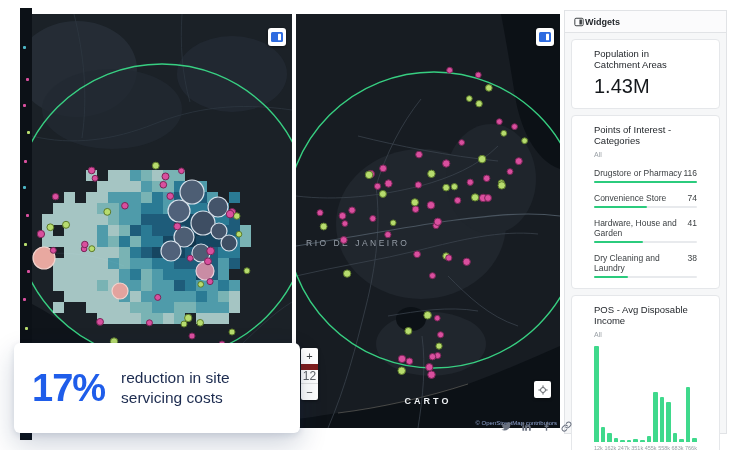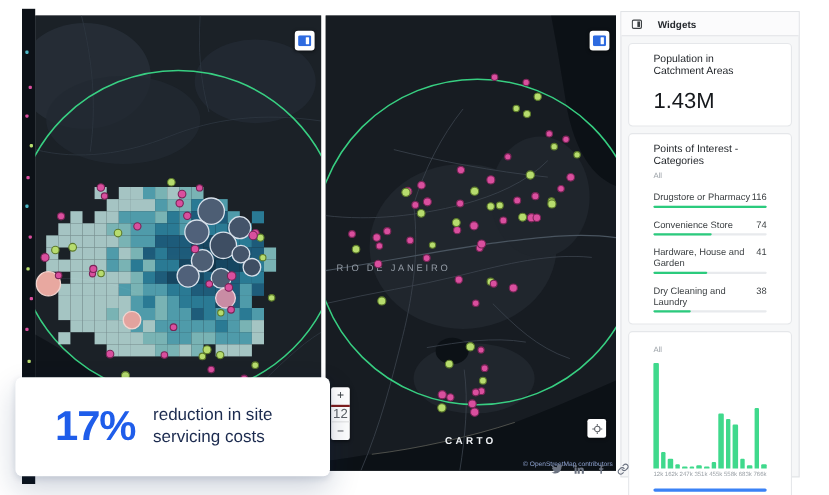--- a/index.html
+++ b/index.html
@@ -11,46 +11,46 @@
   #map-left{left:32px;top:14px;width:260px;height:414px;background:#1b2127;}
   #map-right{left:296px;top:14px;width:264px;height:414px;background:#171c22;}
   .map-panel svg.mapart{display:block;width:100%;height:100%;}
   .map-toggle{position:absolute;top:14px;right:6px;width:18px;height:18px;background:#fff;
       border-radius:3px;box-shadow:0 1px 3px rgba(0,0,0,.45);display:flex;align-items:center;
       justify-content:center;cursor:pointer;}
   .zoom-ctl{position:absolute;left:5px;bottom:28px;width:17px;background:#fff;border-radius:2px;
       box-shadow:0 1px 3px rgba(0,0,0,.45);text-align:center;color:#3c4043;}
   .zoom-btn{height:16px;line-height:16px;font-size:11px;cursor:pointer;}
   .zoom-level{height:13px;line-height:13px;font-size:12px;color:#5f6368;
-      border-top:2px solid #7f1d1d;border-bottom:1px solid #e3e3e3;text-align:center;}
+      border-top:6px solid #7f1d1d;border-bottom:1px solid #e3e3e3;text-align:center;}
   .locate-btn{position:absolute;right:9px;bottom:30px;width:17px;height:17px;background:#fff;
       border-radius:2px;box-shadow:0 1px 3px rgba(0,0,0,.45);display:flex;align-items:center;
       justify-content:center;cursor:pointer;}
   .carto-logo{position:absolute;left:50%;transform:translateX(-50%);bottom:22px;color:#eef1f4;
       font-size:9px;font-weight:700;letter-spacing:3px;cursor:pointer;}
   .attribution{position:absolute;right:3px;bottom:2px;font-size:6px;color:#8fa3d0;}
   .widgets-panel{position:absolute;left:564px;top:10px;width:163px;height:424px;background:#f6f7f8;
       border:1px solid #e1e3e6;box-sizing:border-box;}
-  .widgets-header{height:21px;display:flex;align-items:center;gap:14px;padding:0 9px;background:#fbfbfc;
+  .widgets-header{height:21px;display:flex;align-items:center;gap:1px;padding:0 9px;background:#fbfbfc;
       border-bottom:1px solid #e1e3e6;font-size:9px;font-weight:700;color:#24282d;}
   .widget-card{margin:6px;background:#fff;border:1px solid #e5e7ea;border-radius:4px;padding:8px 22px 10px;}
   .widget-title{font-size:9.5px;color:#1d2126;}
   .widget-filter{font-size:7px;color:#9aa0a6;margin-top:5px;}
-  .pop-value{font-size:20px;color:#15181c;margin-top:11px;}
+  .pop-value{font-size:20px;color:#15181c;margin-top:5px;}
   .poi-row{margin-top:10px;cursor:pointer;}
   .poi-line{display:flex;justify-content:space-between;font-size:8.5px;color:#3c4043;}
   .poi-track{height:2px;background:#e8eaed;margin-top:3px;border-radius:1px;}
   .poi-fill{height:100%;background:#2bcb7d;border-radius:1px;}
   .pos-chart{height:96px;display:flex;align-items:flex-end;gap:2px;margin-top:8px;}
   .hbar{flex:1;background:#3fd98c;border-radius:1px 1px 0 0;min-height:1px;}
   .pos-ticks{display:flex;justify-content:space-between;font-size:5.5px;color:#9aa0a6;margin-top:3px;}
   .pos-scroll{height:3px;background:#3b82f6;border-radius:2px;margin-top:9px;cursor:pointer;}
   .stat-card{position:absolute;left:14px;top:343px;width:286px;height:90px;background:#fff;
       border-radius:6px;box-shadow:0 12px 28px rgba(16,42,83,.20),0 2px 6px rgba(16,42,83,.12);
-      display:flex;align-items:center;gap:16px;padding-left:36px;box-sizing:border-box;z-index:5;}
+      display:flex;align-items:center;gap:16px;padding-left:18px;box-sizing:border-box;z-index:5;}
   .stat-value{font-size:38px;font-weight:800;color:#1f5dea;letter-spacing:-1px;}
   .stat-text{font-size:15.5px;line-height:1.3;color:#1c2b4f;font-weight:500;}
   .social{position:absolute;left:501px;top:421px;display:flex;gap:9px;color:#6b7280;}
   .social span{display:flex;cursor:pointer;}
 </style>
 </head>
 <body>
 
 <div class="layer-strip" id="layer-strip">
     <div class="speck" style="left: 3px; top: 38px; background: rgb(77, 182, 198);"></div>
@@ -528,20 +528,21 @@
         <span>Dry Cleaning and Laundry</span>
         <span>38</span>
       </div>
       <div class="poi-track">
           <div class="poi-fill" style="width: 33%;"></div>
         </div>
     </div>
   </div>
 
   <div class="widget-card">
+    <div class="widget-title">POS - Avg Disposable Income</div>
     <div class="widget-filter">All</div>
     <div class="pos-chart">
         <div class="hbar" style="height: 100%; background: rgb(63, 217, 140);"></div>
         <div class="hbar" style="height: 16%; background: rgb(63, 217, 140);"></div>
         <div class="hbar" style="height: 9%; background: rgb(63, 217, 140);"></div>
         <div class="hbar" style="height: 4%; background: rgb(63, 217, 140);"></div>
         <div class="hbar" style="height: 2%; background: rgb(63, 217, 140);"></div>
         <div class="hbar" style="height: 2%; background: rgb(63, 217, 140);"></div>
         <div class="hbar" style="height: 3%; background: rgb(63, 217, 140);"></div>
         <div class="hbar" style="height: 2%; background: rgb(63, 217, 140);"></div>

